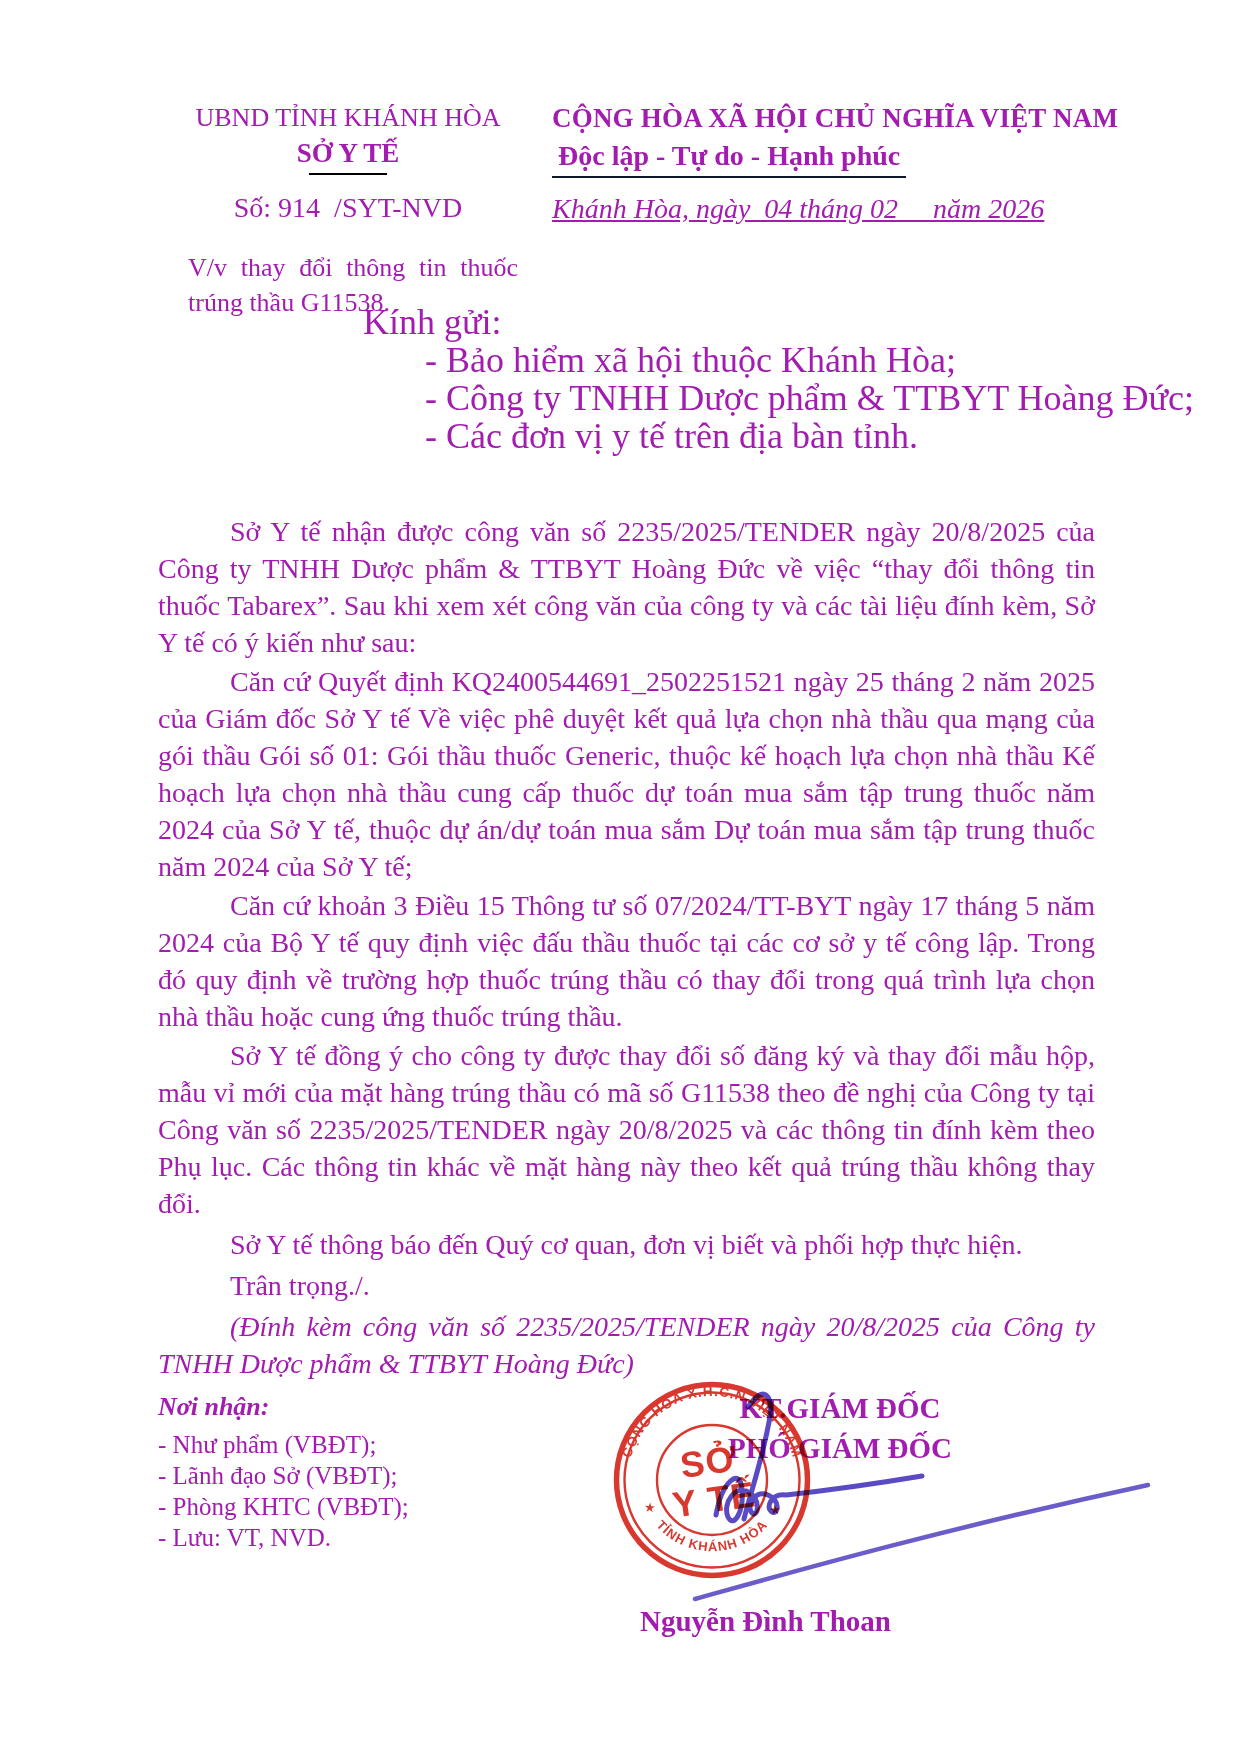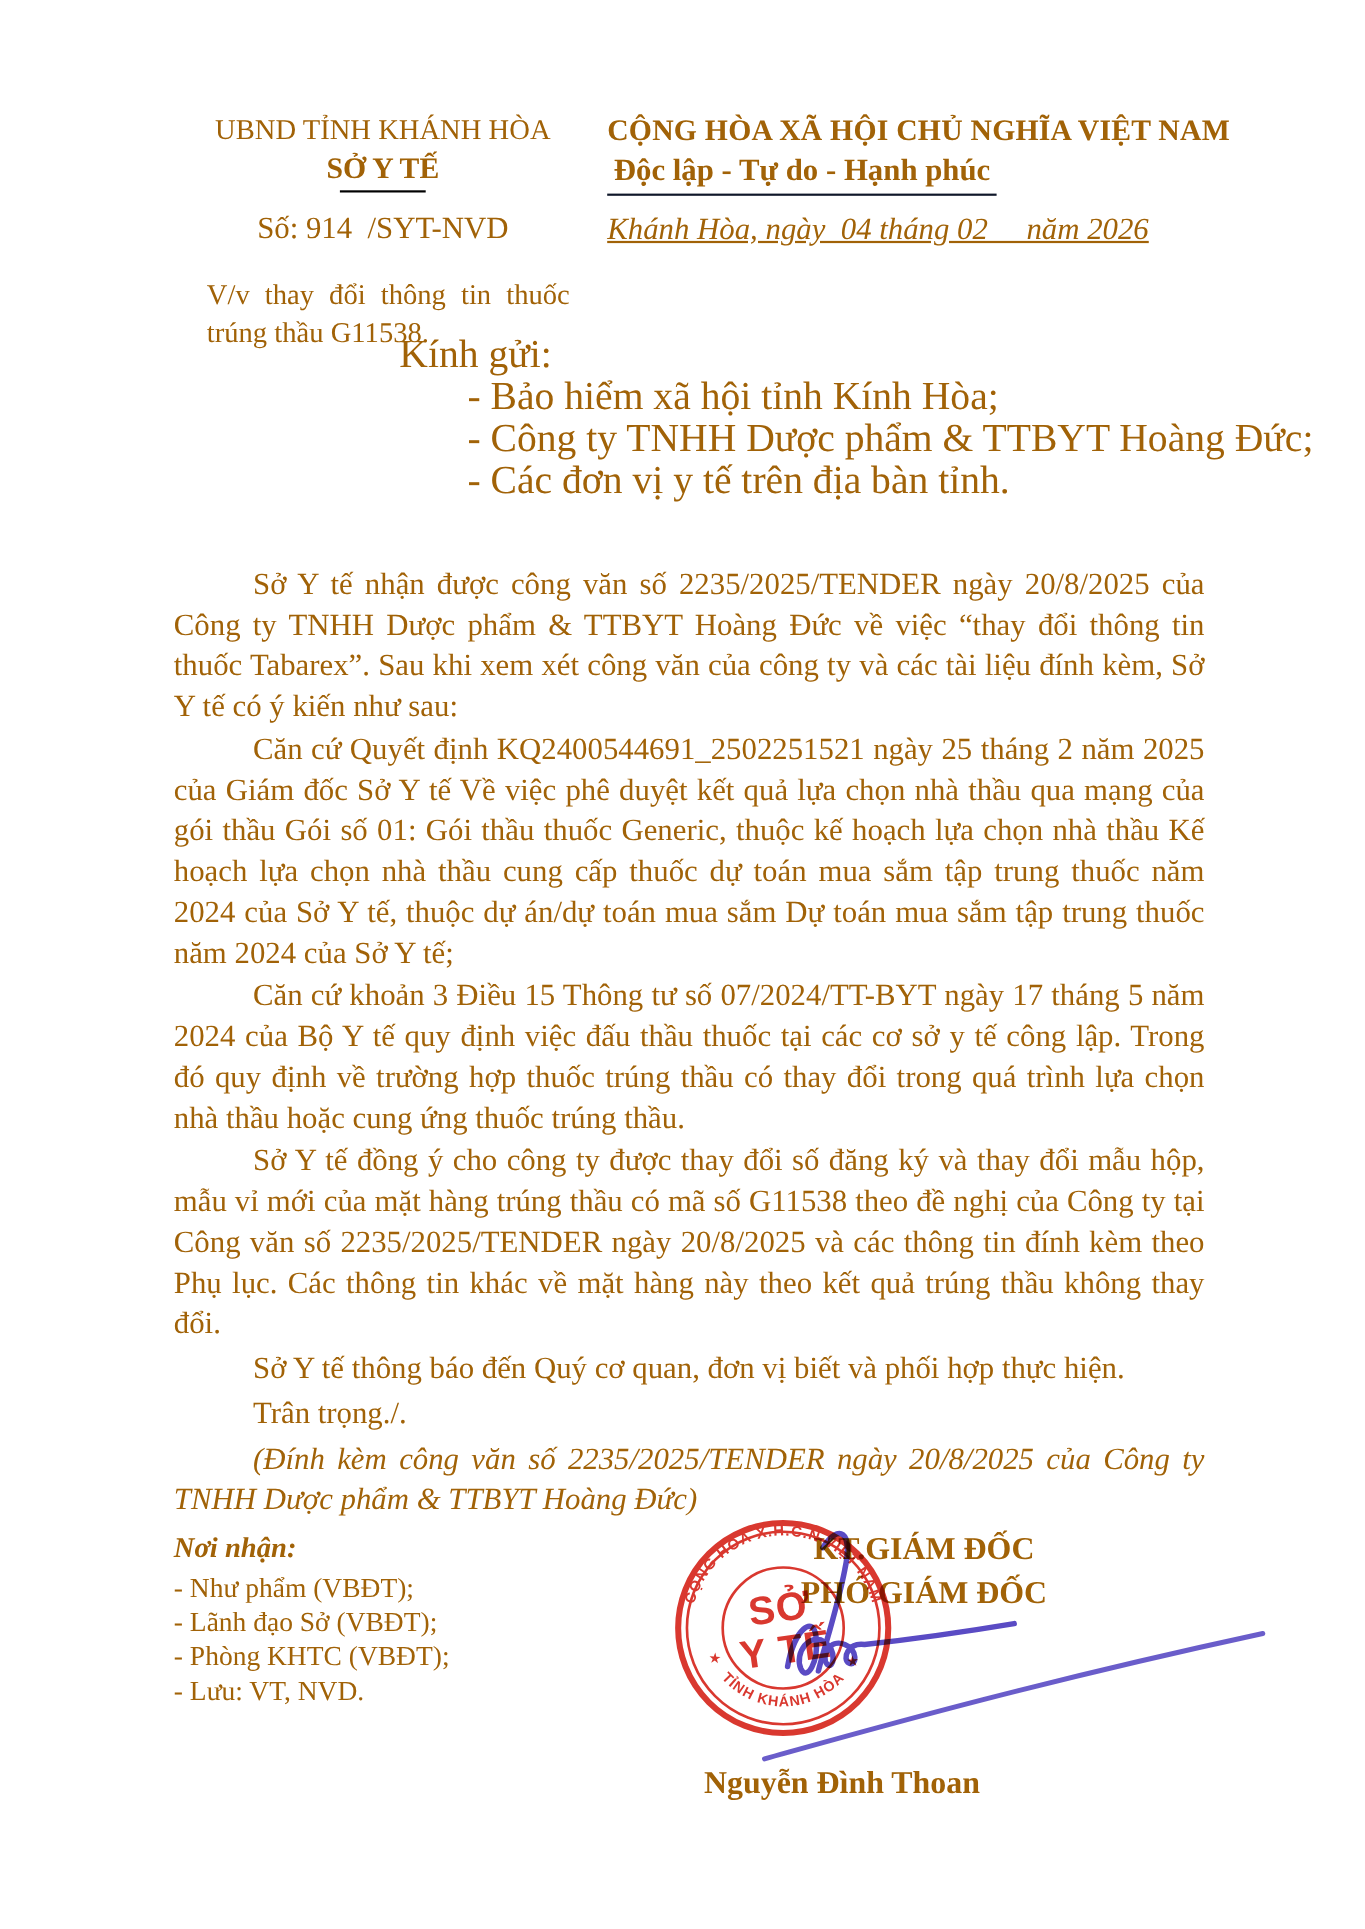--- a/index.html
+++ b/index.html
@@ -3,21 +3,21 @@
 <meta charset="utf-8">
 <title>Công văn Sở Y Tế Khánh Hòa</title>
 <style>
   html,body{margin:0;padding:0;background:#888;}
   .page{
     position:relative;
     width:1241px;height:1754px;
     margin:0 auto;
     background:#ffffff;
     font-family:"Liberation Serif","DejaVu Serif",serif;
-    color:#a16207;
+    color:#a21caf;
     overflow:hidden;
   }
   
   .header-left{
     position:absolute;left:178px;top:102px;width:340px;
     text-align:center;line-height:1.25;
   }
   .org-parent{font-size:26px;}
   .org-name{font-size:27px;font-weight:bold;margin-top:2px;}
   .org-rule{width:78px;border:0;border-top:2px solid #000;margin:3px auto 0 auto;}
@@ -83,21 +83,21 @@
 
   <div class="header-right">
     <div class="national-title">CỘNG HÒA XÃ HỘI CHỦ NGHĨA VIỆT NAM</div>
     <div><span class="motto">Độc lập - Tự do - Hạnh phúc</span></div>
     <div class="place-date">Khánh Hòa, ngày  04 tháng 02     năm 2026</div>
   </div>
 
   <div class="kinh-gui">
     <div>Kính gửi:</div>
     <div class="items">
-      <div>- Bảo hiểm xã hội tỉnh Kính Hòa;</div>
+      <div>- Bảo hiểm xã hội thuộc Khánh Hòa;</div>
       <div>- Công ty TNHH Dược phẩm &amp; TTBYT Hoàng Đức;</div>
       <div>- Các đơn vị y tế trên địa bàn tỉnh.</div>
     </div>
   </div>
 
   <div class="body-text">
     <p>Sở Y tế nhận được công văn số 2235/2025/TENDER ngày 20/8/2025 của Công ty TNHH Dược phẩm &amp; TTBYT Hoàng Đức về việc “thay đổi thông tin thuốc Tabarex”. Sau khi xem xét công văn của công ty và các tài liệu đính kèm, Sở Y tế có ý kiến như sau:</p>
     <p>Căn cứ Quyết định KQ2400544691_2502251521 ngày 25 tháng 2 năm 2025 của Giám đốc Sở Y tế Về việc phê duyệt kết quả lựa chọn nhà thầu qua mạng của gói thầu Gói số 01: Gói thầu thuốc Generic, thuộc kế hoạch lựa chọn nhà thầu Kế hoạch lựa chọn nhà thầu cung cấp thuốc dự toán mua sắm tập trung thuốc năm 2024 của Sở Y tế, thuộc dự án/dự toán mua sắm Dự toán mua sắm tập trung thuốc năm 2024 của Sở Y tế;</p>
     <p>Căn cứ khoản 3 Điều 15 Thông tư số 07/2024/TT-BYT ngày 17 tháng 5 năm 2024 của Bộ Y tế quy định việc đấu thầu thuốc tại các cơ sở y tế công lập. Trong đó quy định về trường hợp thuốc trúng thầu có thay đổi trong quá trình lựa chọn nhà thầu hoặc cung ứng thuốc trúng thầu.</p>
     <p>Sở Y tế đồng ý cho công ty được thay đổi số đăng ký và thay đổi mẫu hộp, mẫu vỉ mới của mặt hàng trúng thầu có mã số G11538 theo đề nghị của Công ty tại Công văn số 2235/2025/TENDER ngày 20/8/2025 và các thông tin đính kèm theo Phụ lục. Các thông tin khác về mặt hàng này theo kết quả trúng thầu không thay đổi.</p>

